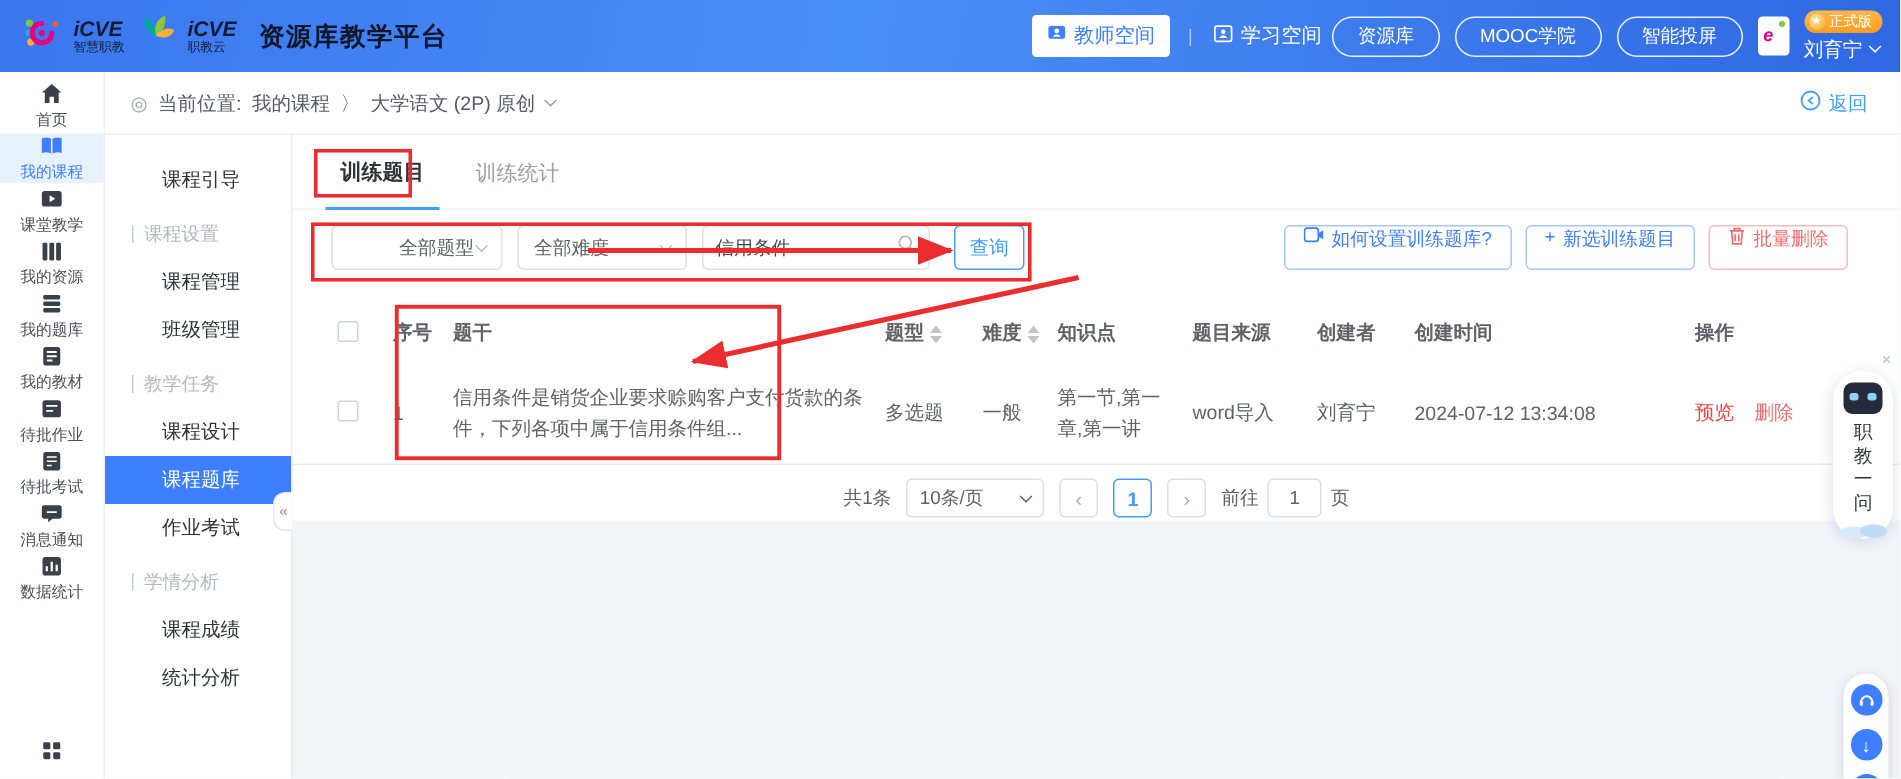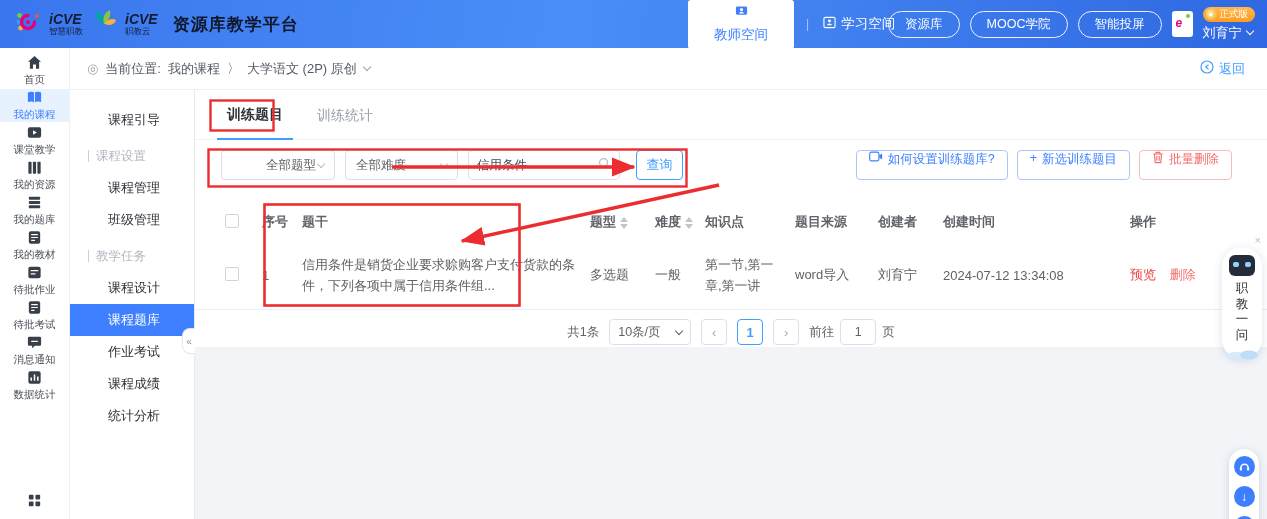--- a/index.html
+++ b/index.html
@@ -11,21 +11,21 @@
   .topbar { position:absolute; left:0; top:0; width:1267px; height:48px;
     background:linear-gradient(100deg,#3a76ee 0%,#4a8ef7 45%,#2f68e2 100%);
     display:flex; align-items:center; padding:0 14px; z-index:6; }
   .brand { display:flex; align-items:center; gap:7px; }
   .logo-text { color:#141c33; line-height:1; }
   .logo-text b { font-size:14px; font-style:italic; display:block; }
   .logo-text small { font-size:8.5px; display:block; margin-top:1px; }
   .platform-title { color:#10172b; font-size:17px; font-weight:700; margin-left:8px; letter-spacing:1px; }
   .space-nav { position:absolute; left:688px; top:0; height:48px; display:flex; align-items:center; gap:12px; }
   .space-btn { display:flex; align-items:center; gap:5px; font-size:13.5px; cursor:pointer; background:none; border:none; }
-  .space-btn.active { background:#fff; color:#3d7fff; border-radius:3px; padding:5px 26px;flex-direction:column; }
+  .space-btn.active { background:#fff; color:#3d7fff; border-radius:3px; padding:5px 10px; }
   .space-btn.plain { color:#fff; padding:5px 2px;align-items:center; }
   .nav-sep { color:rgba(255,255,255,.55); font-size:12px; }
   .header-right { position:absolute; right:12px; top:0; height:48px; display:flex; align-items:center; gap:10px; }
   .pill { border:1px solid rgba(255,255,255,.9); color:#fff; font-size:12.5px; border-radius:14px;
     padding:4px 16px; background:transparent; cursor:pointer; white-space:nowrap; }
   .doc-ic { width:21px; height:26px; background:#fff; border-radius:3px; position:relative; }
   .doc-ic i { position:absolute; left:4px; top:5px; font-style:italic; font-weight:700; color:#e6007e; font-size:12px; }
   .doc-ic u { position:absolute; right:3px; top:3px; width:4px; height:4px; background:#7ac943; border-radius:50%; }
   .user-box { display:flex; flex-direction:column; align-items:flex-start; gap:2px; }
   .ver-badge { display:flex; align-items:center; gap:3px; background:linear-gradient(180deg,#ffb84d,#ff9c1f);
@@ -102,21 +102,21 @@
   .sorter { display:inline-flex; flex-direction:column; gap:2px; margin-left:4px; vertical-align:middle; }
   .sorter i { width:0; height:0; border-left:4px solid transparent; border-right:4px solid transparent; display:block; }
   .sorter .up { border-bottom:5px solid #c0c4cc; }
   .sorter .dn { border-top:5px solid #c0c4cc; }
   .stem { line-height:1.65; }
   .link-prev { color:#ef4444; cursor:pointer; margin-right:10px; }
   .link-del { color:#f56c6c; cursor:pointer; }
 
   .pager { position:absolute; left:0; right:0; top:228px; height:28px; display:flex; align-items:center;
     justify-content:center; gap:10px; font-size:12.5px; color:#606266; }
-  .psize { width:82px; height:26px; border:1px solid #dcdfe6; border-radius:4px; display:flex; align-items:center;
+  .psize { width:92px; height:26px; border:1px solid #dcdfe6; border-radius:4px; display:flex; align-items:center;
     justify-content:space-between; padding:0 8px; color:#606266; cursor:pointer; }
   .pbtn { width:26px; height:26px; border:1px solid #dcdfe6; border-radius:4px; background:#fff; color:#a6abb3;
     display:flex; align-items:center; justify-content:center; font-size:13px; cursor:pointer; font-family:inherit; }
   .pbtn.cur { border-color:#409eff; color:#409eff; font-weight:700; }
   .goto input { width:36px; height:26px; border:1px solid #dcdfe6; border-radius:4px; text-align:center;
     font-size:12.5px; color:#606266; outline:none; font-family:inherit; }
   .goto { display:flex; align-items:center; gap:6px; }
 
   
   .assistant { position:absolute; left:1222px; top:247px; width:40px; height:112px; background:#fff;
@@ -342,20 +342,21 @@
 
   <aside class="submenu">
     <div class="smitem">课程引导</div>
     <div class="smhead">课程设置</div>
     <div class="smitem">课程管理</div>
     <div class="smitem">班级管理</div>
     <div class="smhead">教学任务</div>
     <div class="smitem">课程设计</div>
     <div class="smitem active">课程题库</div>
     <div class="smitem">作业考试</div>
+    <div class="smhead">学情分析</div>
     <div class="smitem">课程成绩</div>
     <div class="smitem">统计分析</div>
     <div class="collapse-tab">«</div>
   </aside>
 
   <main class="panel">
     <div class="tabrow">
       <div class="tab active">训练题目</div>
       <div class="tab idle">训练统计</div>
     </div>

